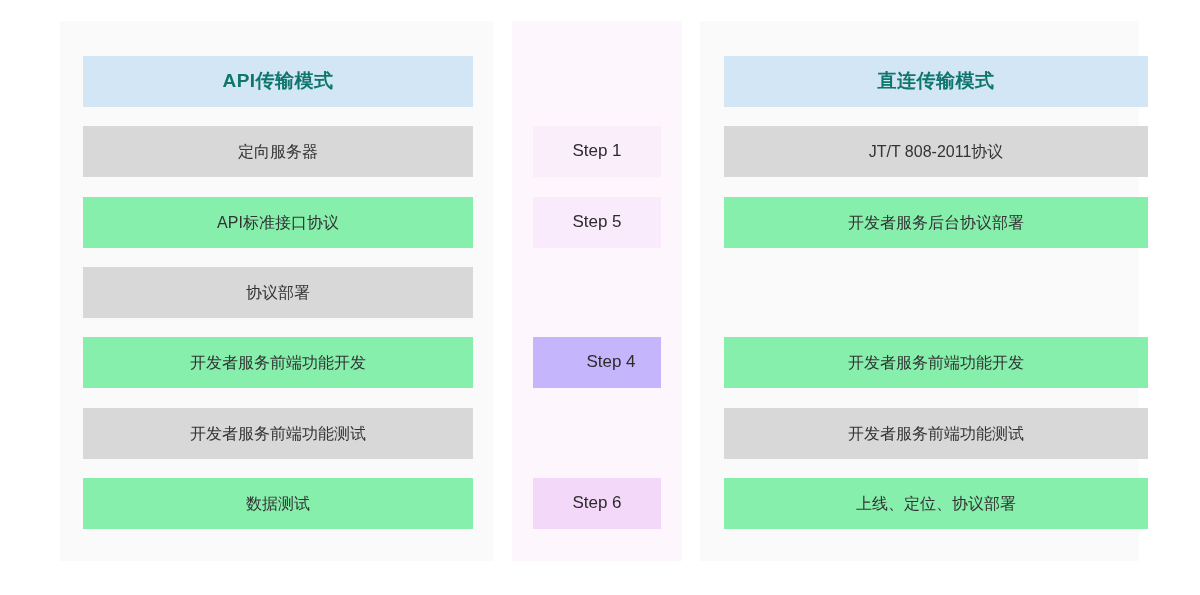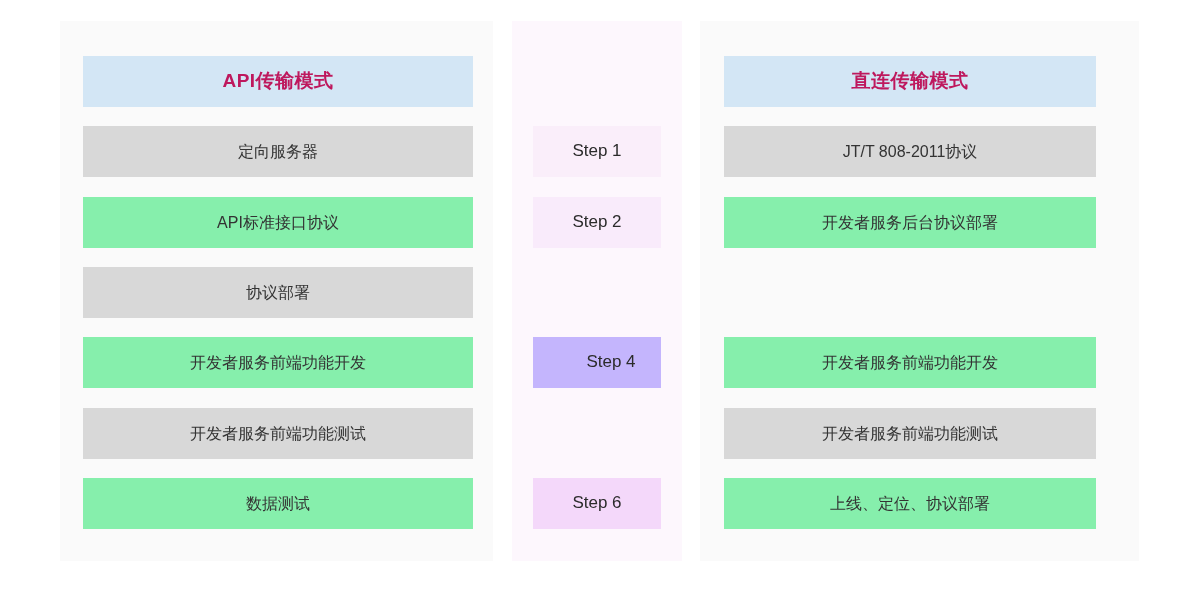--- a/index.html
+++ b/index.html
@@ -52,21 +52,21 @@
     align-items: center;
     justify-content: center;
     text-align: center;
     height: 51px;
     line-height: 1.2;
   }
 
   
   .col-header {
     background: #d3e6f5;
-    color: #be185d;
+    color: #0f766e;
     font-size: 19px;
     font-weight: bold;
     letter-spacing: 0.5px;
   }
 
   
   .row-box {
     color: #333333;
     font-size: 16px;
     font-weight: normal;
@@ -80,21 +80,21 @@
     font-size: 17px;
     font-weight: normal;
     left: 533px;
     width: 128px;
     text-align: center;
   }
 
   
   .col-left-box { left: 83px; width: 390px; }
   
-  .col-right-box { left: 724px; width: 372px; }
+  .col-right-box { left: 724px; width: 424px; }
 </style>
 </head>
 <body>
 
 <div class="board">
 
   <div class="panel panel-left">
   </div>
 
   <div class="box col-header col-left-box" style="top:56px;">API传输模式</div>
@@ -109,21 +109,21 @@
 
   <div class="box row-box row-dark col-left-box" style="top:408px;">开发者服务前端功能测试</div>
 
   <div class="box row-box row-light col-left-box" style="top:478px;">数据测试</div>
 
   <div class="panel panel-mid">
   </div>
 
   <div class="box step-box" style="top:126px; background:#faeefa;">Step 1</div>
 
-  <div class="box step-box" style="top:197px; background:#f9ebfb;">Step 2</div>
+  <div class="box step-box" style="top:197px; background:#f9ebfb;">Step 5</div>
 
 
   <div class="box step-box" style="top:337px; background:#c4b5fd;padding-left:28px;">Step 4</div>
 
 
   <div class="box step-box" style="top:478px; background:#f4d8fa;">Step 6</div>
 
   <div class="panel panel-right">
   </div>
 

